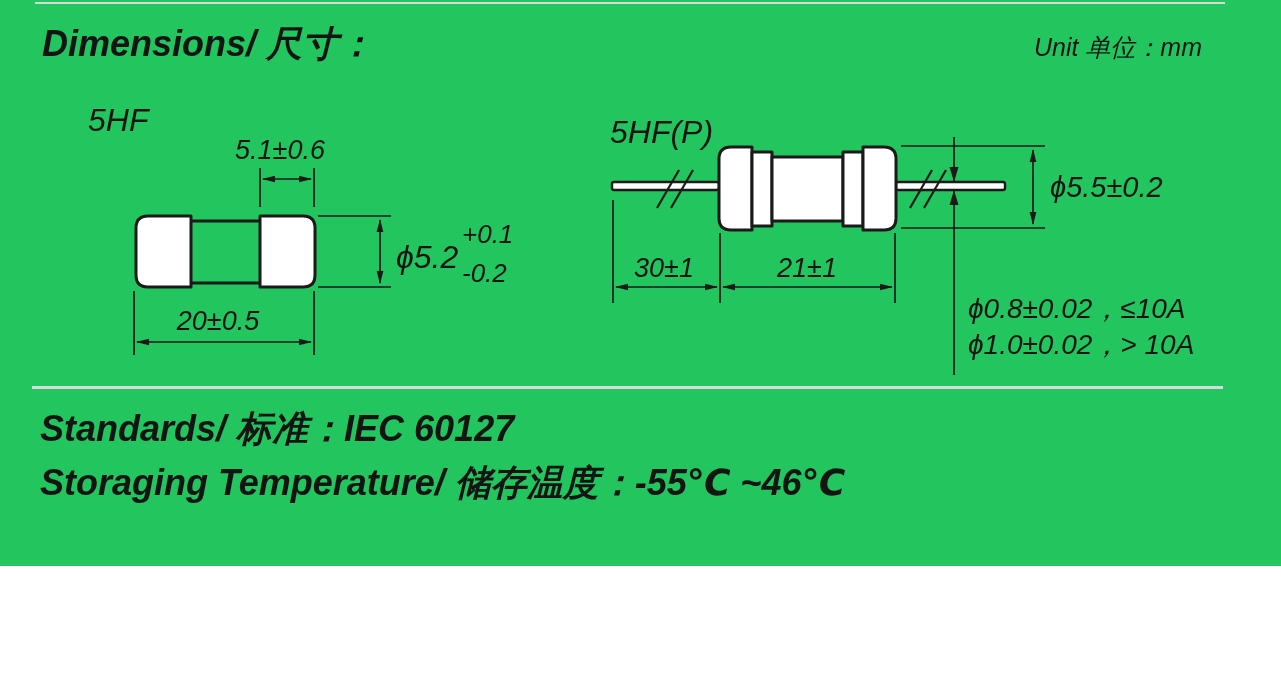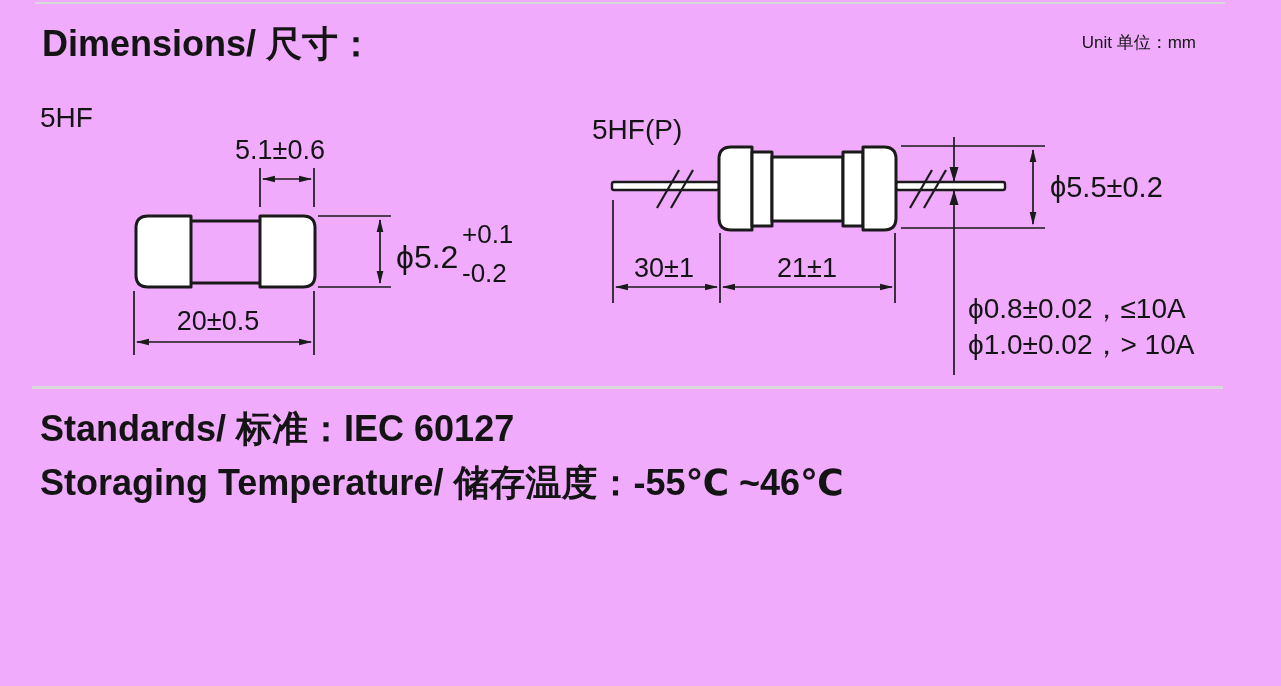--- a/index.html
+++ b/index.html
@@ -1,25 +1,25 @@
 <!DOCTYPE html>
 <html><head>
 <meta charset="utf-8">
 <style>
   html,body{margin:0;padding:0;background:#fff;}
-  .page{position:relative;width:1281px;height:686px;background:#f0abfc;overflow:hidden;
-        font-family:"Liberation Sans","DejaVu Sans",sans-serif;color:#141414;}
+  .page{position:relative;width:1281px;height:566px;background:#22c55e;overflow:hidden;
+        font-family:"Liberation Sans","DejaVu Sans",sans-serif;color:#141414;font-style:italic;}
   .rule{position:absolute;background:#d9d9d9;}
   .rule-top{left:35px;top:2px;width:1190px;height:2px;}
   .rule-mid{left:32px;top:386px;width:1191px;height:3px;}
   .title{position:absolute;left:42px;top:20px;font-size:36px;font-weight:700;white-space:nowrap;}
-  .unit{position:absolute;right:85px;top:31px;font-size:17px;font-weight:400;white-space:nowrap;}
-  .lbl{position:absolute;font-size:28px;font-weight:400;white-space:nowrap;}
+  .unit{position:absolute;right:79px;top:31px;font-size:25px;font-weight:400;white-space:nowrap;}
+  .lbl{position:absolute;font-size:32px;font-weight:400;white-space:nowrap;margin-left:48px;}
   .lbl-5hf{left:40px;top:102px;}
-  .lbl-5hfp{left:592px;top:114px;}
+  .lbl-5hfp{left:562px;top:114px;}
   svg.draw{position:absolute;left:0;top:0;}
   svg.draw .body{fill:#ffffff;stroke:#1a1a1a;stroke-width:3;stroke-linejoin:round;}
   svg.draw .lead{fill:#ffffff;stroke:#1a1a1a;stroke-width:2.4;}
   svg.draw .ext{stroke:#1a1a1a;stroke-width:1.7;fill:none;}
   svg.draw .dim{stroke:#1a1a1a;stroke-width:1.7;fill:none;}
   svg.draw .brk{stroke:#1a1a1a;stroke-width:2.2;fill:none;}
   svg.draw .arr{fill:#1a1a1a;stroke:none;}
   svg.draw text{fill:#141414;font-family:"Liberation Sans","DejaVu Sans",sans-serif;}
   .t26{font-size:26px;} .t27{font-size:27px;} .t28{font-size:28px;}
   .t29{font-size:29px;} .t32{font-size:32px;}

